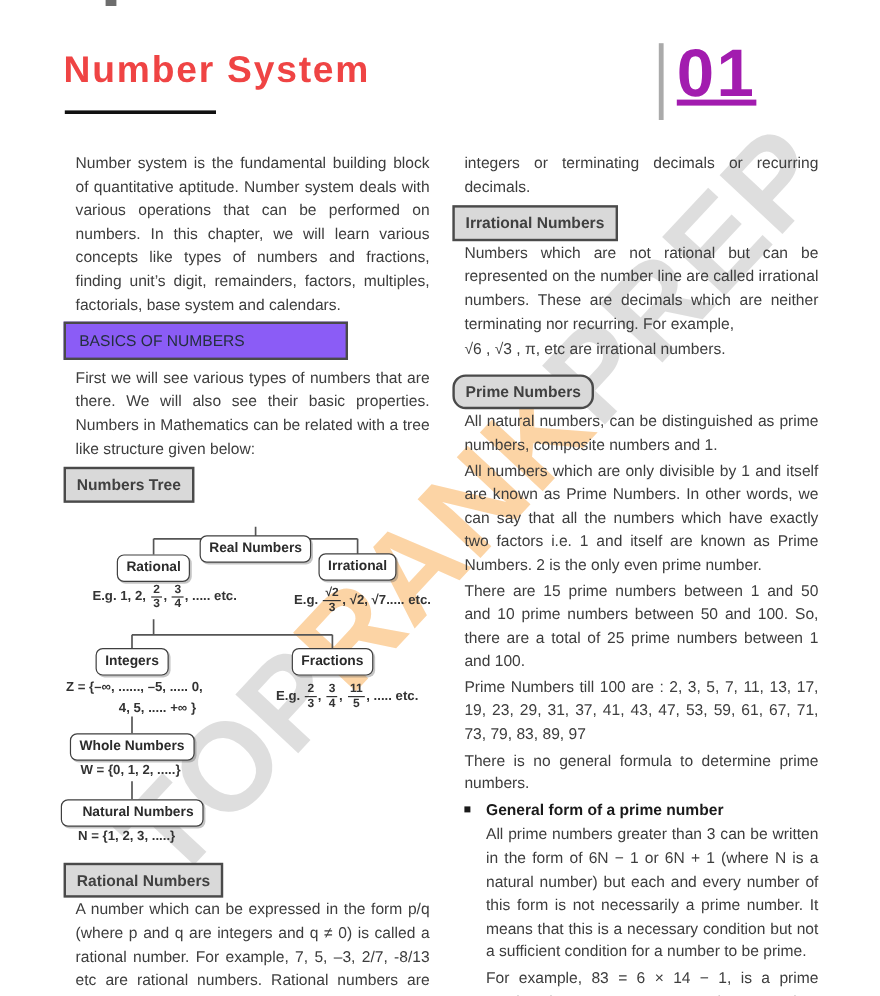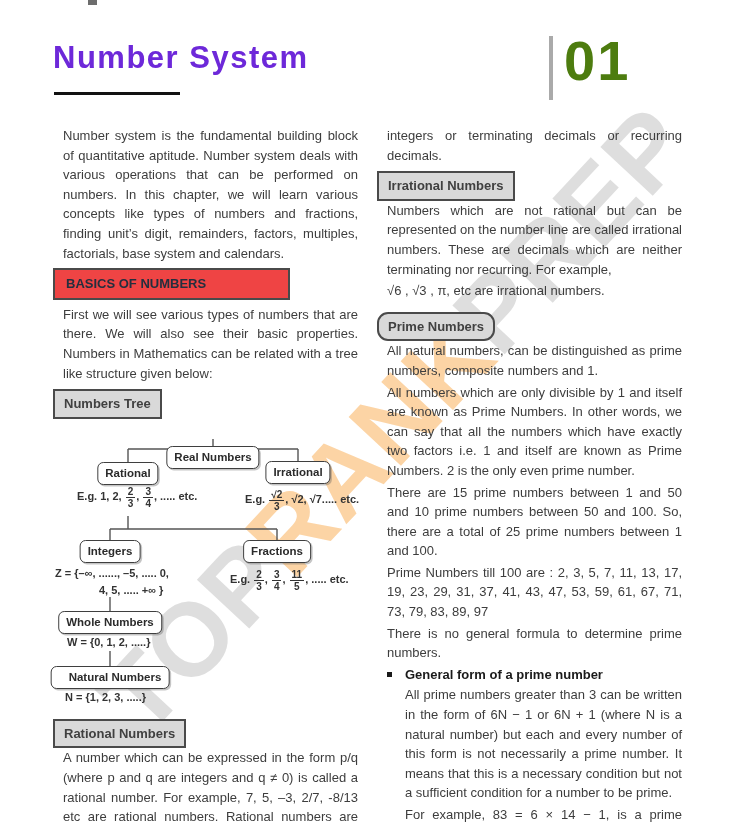--- a/index.html
+++ b/index.html
@@ -17,44 +17,44 @@
     transform:translate(-50%,-50%) rotate(-47deg);
     font-size:104px;font-weight:bold;white-space:nowrap;
     letter-spacing:1px;z-index:0;user-select:none;
   }
   .wm-gray{color:rgba(168,168,168,0.38);}
   .wm-orange{color:rgba(247,148,29,0.40);}
   .content{position:relative;z-index:1;}
   
   .page-title{
     position:absolute;left:53px;top:40px;
-    font-size:31px;font-weight:bold;color:#6d28d9;
+    font-size:31px;font-weight:bold;color:#ef4444;
     letter-spacing:1.5px;
   }
   .title-underline{
     position:absolute;left:54px;top:92px;width:126px;height:3px;background:#111;
   }
   .chapter-bar{
     position:absolute;left:549px;top:36px;width:4px;height:64px;background:#aaaaaa;
   }
   .chapter-number{
     position:absolute;left:564px;top:28px;
-    font-size:56px;font-weight:bold;color:#4d7c0f;letter-spacing:2px;
+    font-size:56px;font-weight:bold;color:#a21caf;letter-spacing:2px;text-decoration:underline;
   }
   .top-mark{position:absolute;left:88px;top:0;width:9px;height:5px;background:#6d6d6d;}
   
   .col{position:absolute;top:126px;width:305px;font-size:13px;line-height:19.6px;}
   .col-left{left:53px;}
   .col-right{left:377px;}
   .para{text-align:justify;margin:0 0 2px 10px;}
   
   .hdr-blue{
     display:block;width:222px;
-    background:#ef4444;border:2px solid #4a4a4a;
-    font-weight:bold;color:#232f3e;font-size:13px;
+    background:#8b5cf6;border:2px solid #4a4a4a;
+    font-weight:normal;color:#232f3e;font-size:13px;
     padding:4px 0 4px 11px;margin:5px 0 5px 0;
   }
   .hdr-gray{
     display:inline-block;
     background:#d9d9d9;border:2px solid #4a4a4a;
     font-weight:bold;color:#404040;font-size:13px;
     padding:3px 9px;margin:4px 0 0 0;
   }
   
   .tree{position:relative;width:305px;height:292px;margin:0 0 4px 0;}

